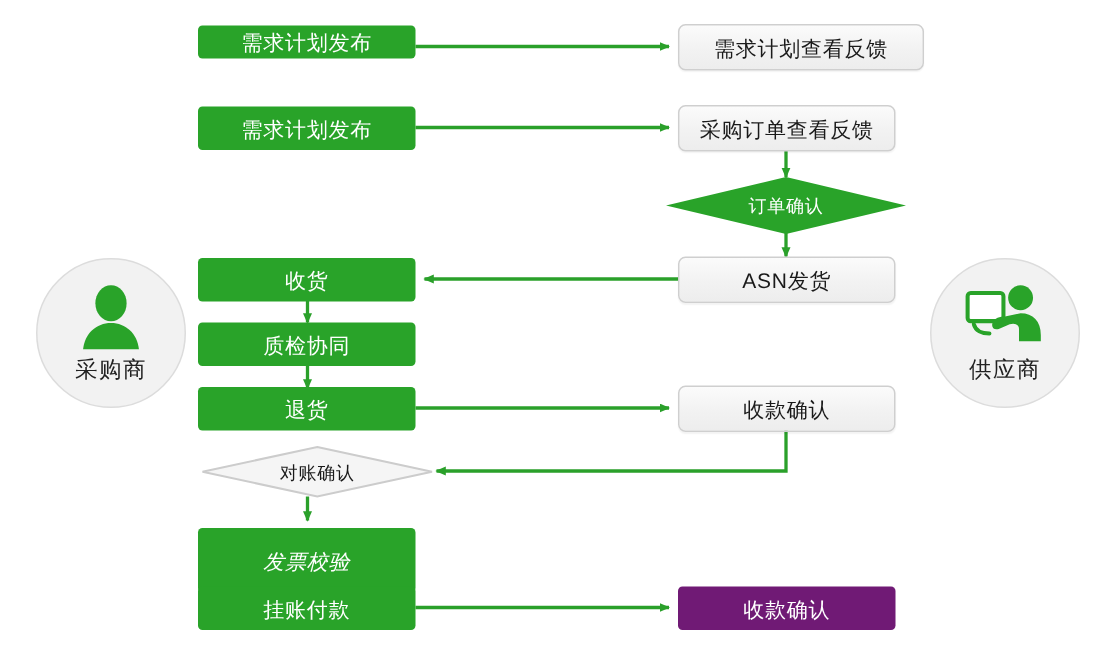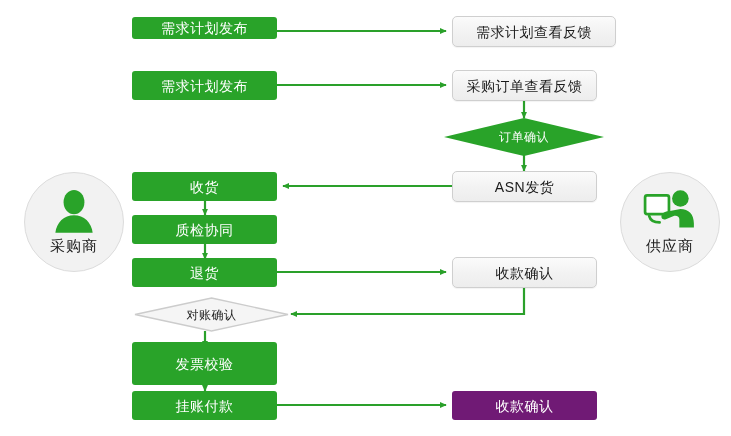--- a/index.html
+++ b/index.html
@@ -207,21 +207,21 @@
     <span>收款确认</span>
   </div>
 
   <div class="diamond white" style="left:134px; top:297px; width:155px; height:35px;">
     <svg class="shape" viewBox="0 0 155 35" preserveAspectRatio="none" xmlns="http://www.w3.org/2000/svg">
       <polygon points="77.5,1 154,17.5 77.5,34 1,17.5" fill="#f5f5f5" stroke="#cccccc" stroke-width="1.4"></polygon>
     </svg>
     <span class="dlabel">对账确认</span>
   </div>
 
-  <div class="node green" style="left:132px; top:342px; width:145px; height:43px;">
+  <div class="node green" style="left:132px; top:352px; width:145px; height:43px;font-style:italic;">
     <span>发票校验</span>
   </div>
 
   <div class="node green" style="left:132px; top:391px; width:145px; height:29px;">
     <span>挂账付款</span>
   </div>
 
   <div class="node red" style="left:452px; top:391px; width:145px; height:29px;">
     <span>收款确认</span>
   </div>

